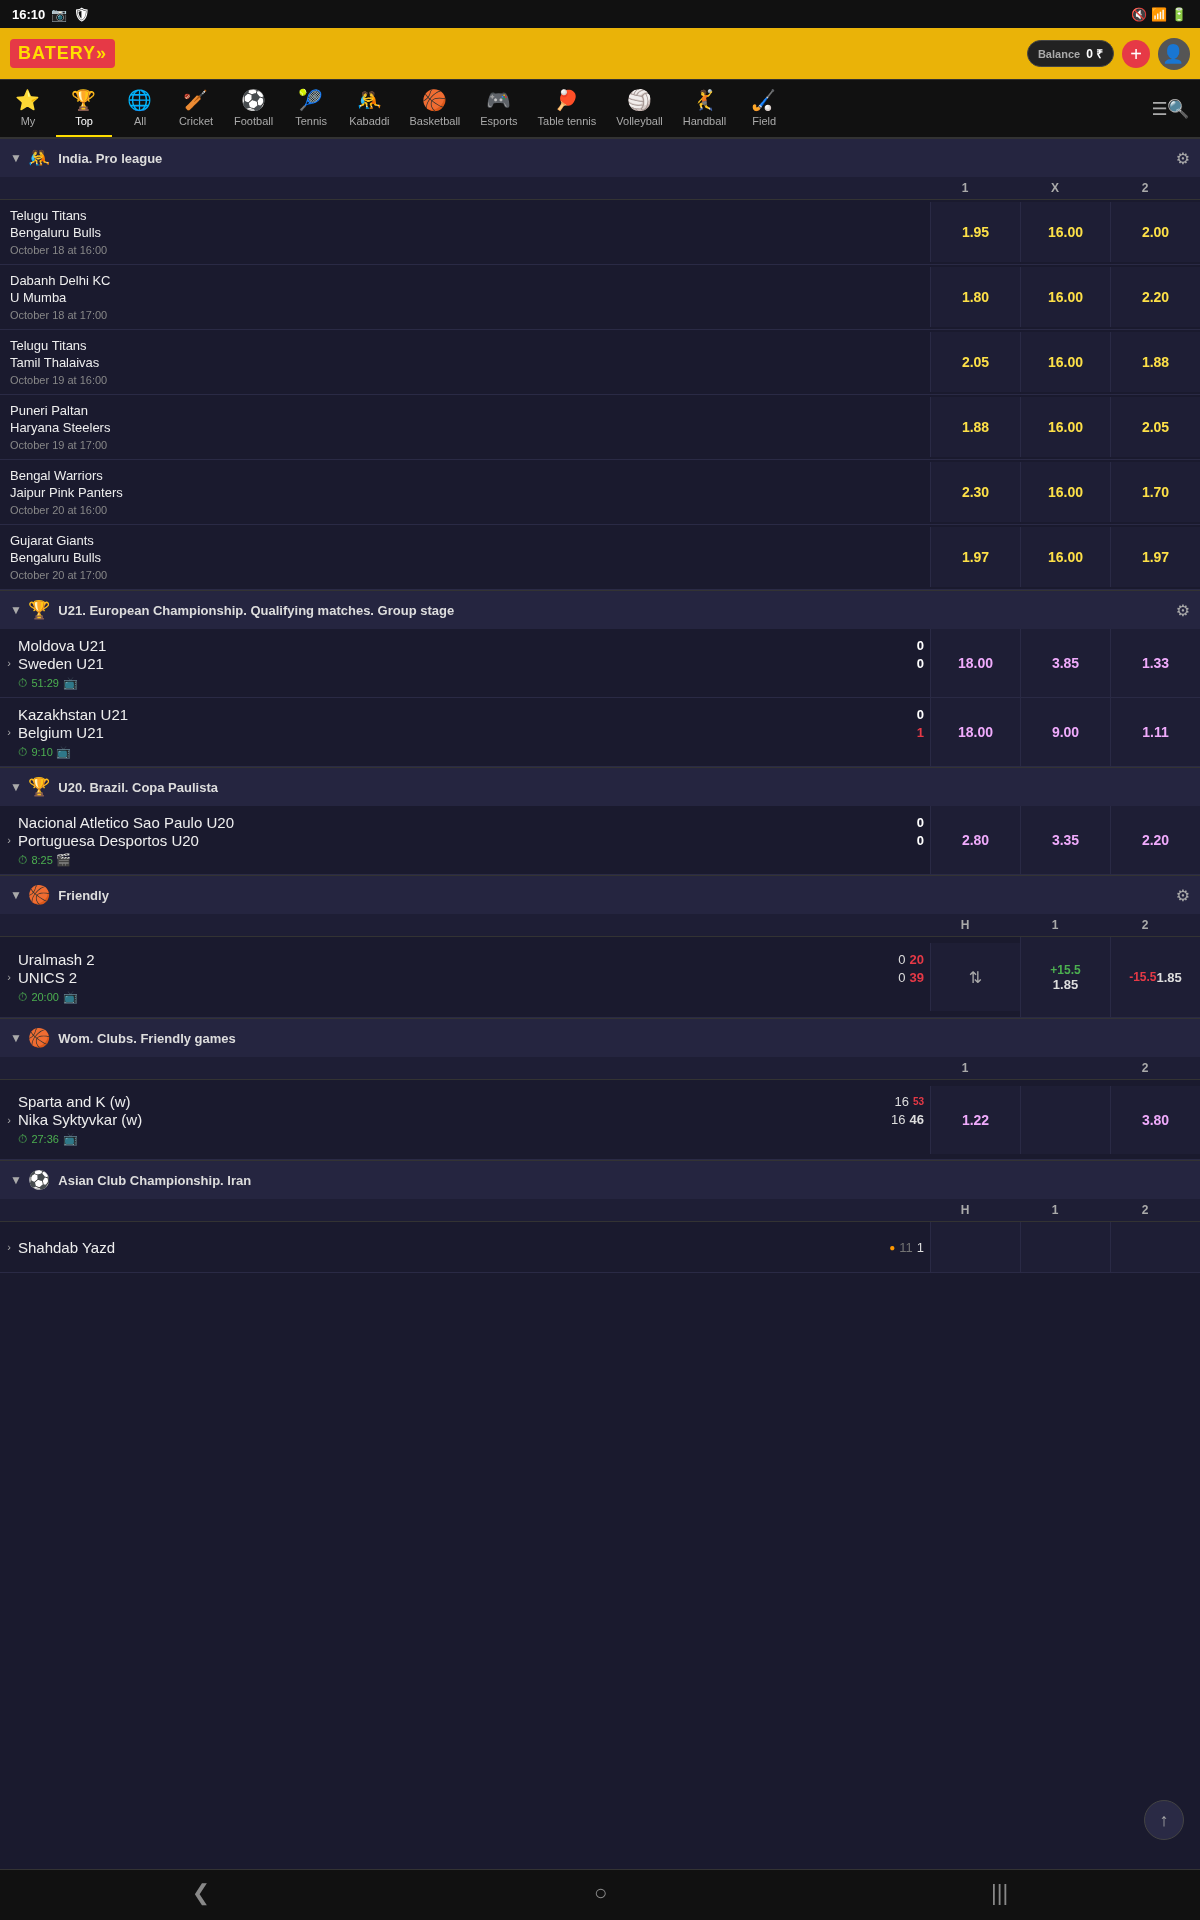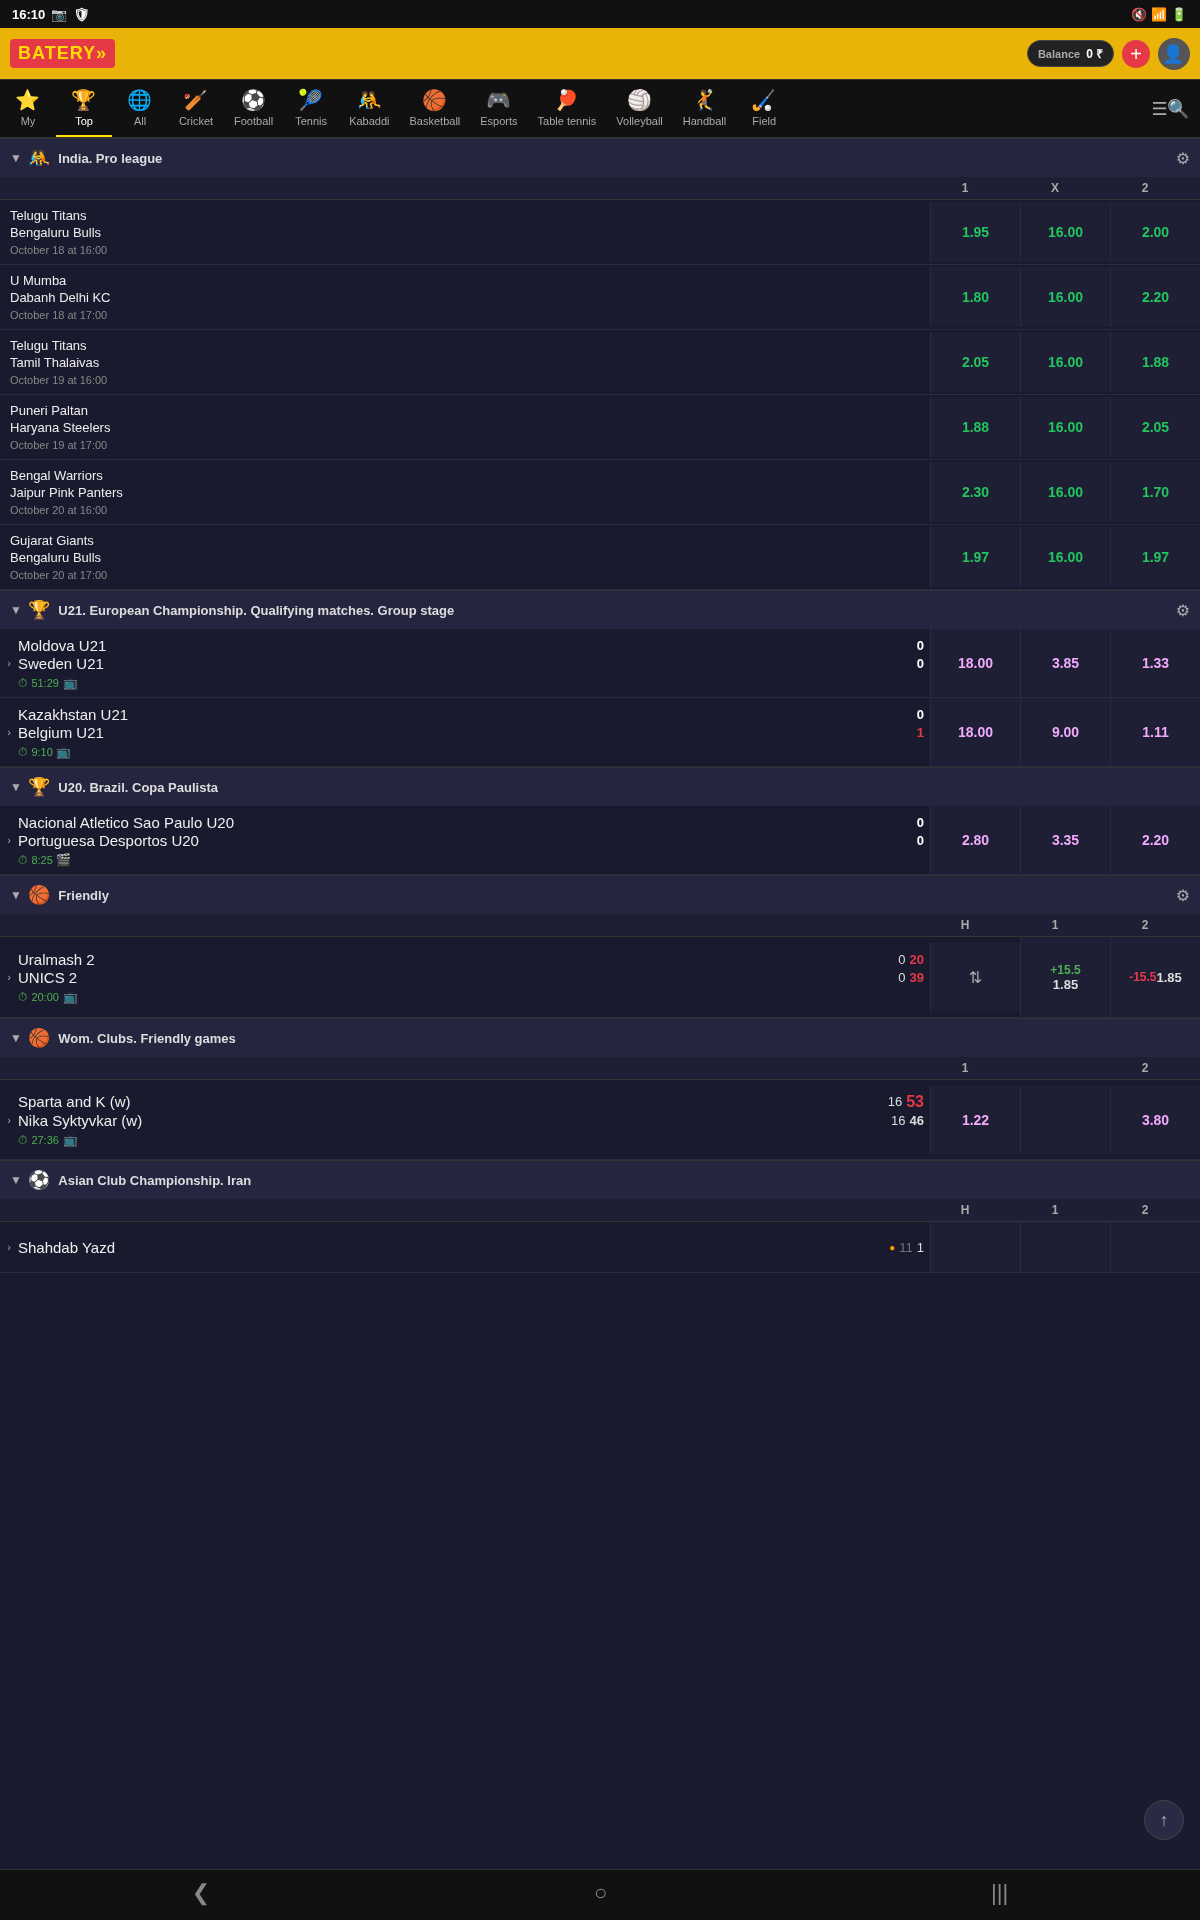--- a/index.html
+++ b/index.html
@@ -168,21 +168,21 @@
       gap: 2px;
     }
     .match-team { font-size: 13px; color: #eee; font-weight: 500; }
     .match-time { font-size: 11px; color: #888; margin-top: 2px; }
     .odds-cell {
       display: flex;
       align-items: center;
       justify-content: center;
       font-size: 14px;
       font-weight: 600;
-      color: #22c55e;
+      color: #fde047;
       border-left: 1px solid #2a2a45;
       min-height: 60px;
       cursor: pointer;
       background: #1e1e35;
     }
 
     
     .live-match-row {
       display: grid;
       grid-template-columns: 14px 1fr 90px 90px 90px;
@@ -400,22 +400,22 @@
       <span class="match-team">Bengaluru Bulls</span>
       <span class="match-time">October 18 at 16:00</span>
     </div>
     <div class="odds-cell">1.95</div>
     <div class="odds-cell">16.00</div>
     <div class="odds-cell">2.00</div>
   </div>
 
   <div class="match-row">
     <div class="match-info">
+      <span class="match-team">Dabanh Delhi KC</span>
       <span class="match-team">U Mumba</span>
-      <span class="match-team">Dabanh Delhi KC</span>
       <span class="match-time">October 18 at 17:00</span>
     </div>
     <div class="odds-cell">1.80</div>
     <div class="odds-cell">16.00</div>
     <div class="odds-cell">2.20</div>
   </div>
 
   <div class="match-row">
     <div class="match-info">
       <span class="match-team">Telugu Titans</span>
@@ -603,21 +603,21 @@
     <div class="col">2</div>
   </div>
 
   <div style="display:grid; grid-template-columns: 14px 1fr 90px 90px 90px; border-bottom: 1px solid #2a2a45; min-height:80px; align-items:center;">
     <div class="live-chevron">›</div>
     <div class="live-match-info">
       <div class="live-team-row">
         <span class="live-team">Sparta and K (w)</span>
         <span style="display:flex;gap:4px;align-items:center;">
           <span style="color:#ddd;font-size:13px;">16</span>
-          <span style="color:#e63946;font-weight:700;font-size:16px;">53</span>
+          <span style="color:#e63946;font-weight:700;font-size:10px;">53</span>
         </span>
       </div>
       <div class="live-team-row">
         <span class="live-team">Nika Syktyvkar (w)</span>
         <span style="display:flex;gap:4px;align-items:center;">
           <span style="color:#ddd;font-size:13px;">16</span>
           <span style="color:#ddd;font-weight:700;font-size:13px;">46</span>
         </span>
       </div>
       <div class="live-timer">

